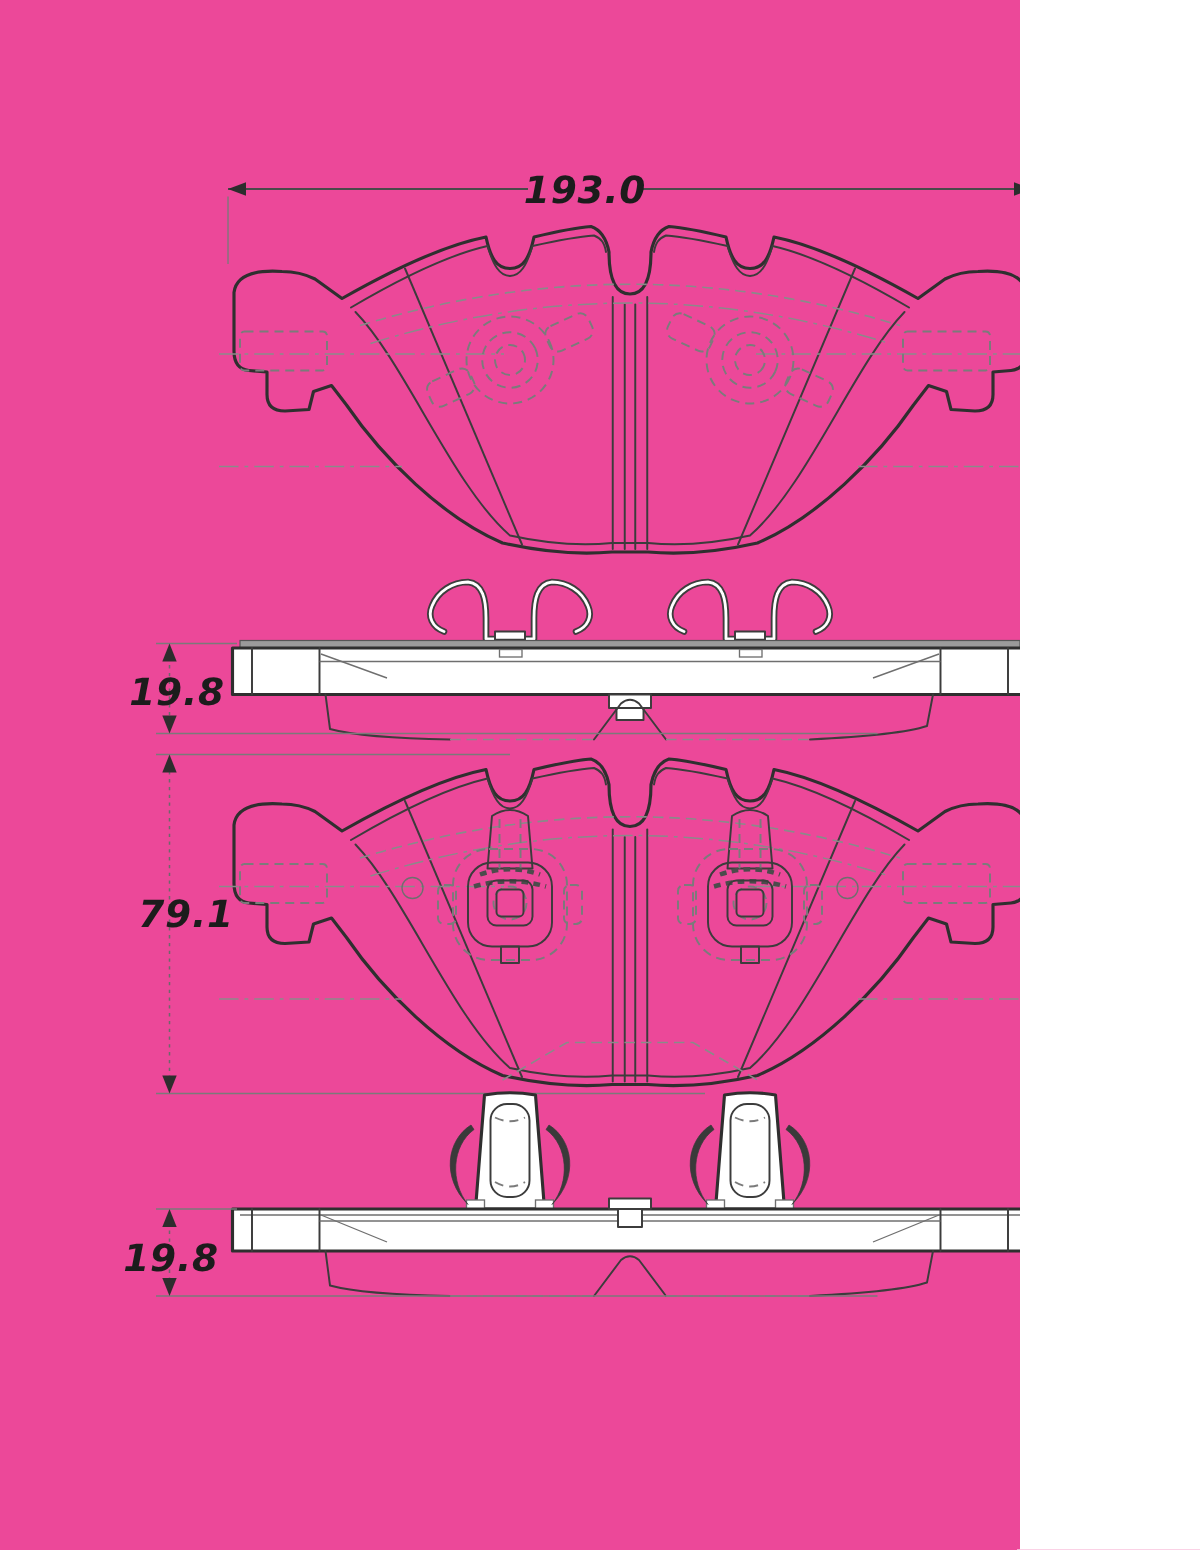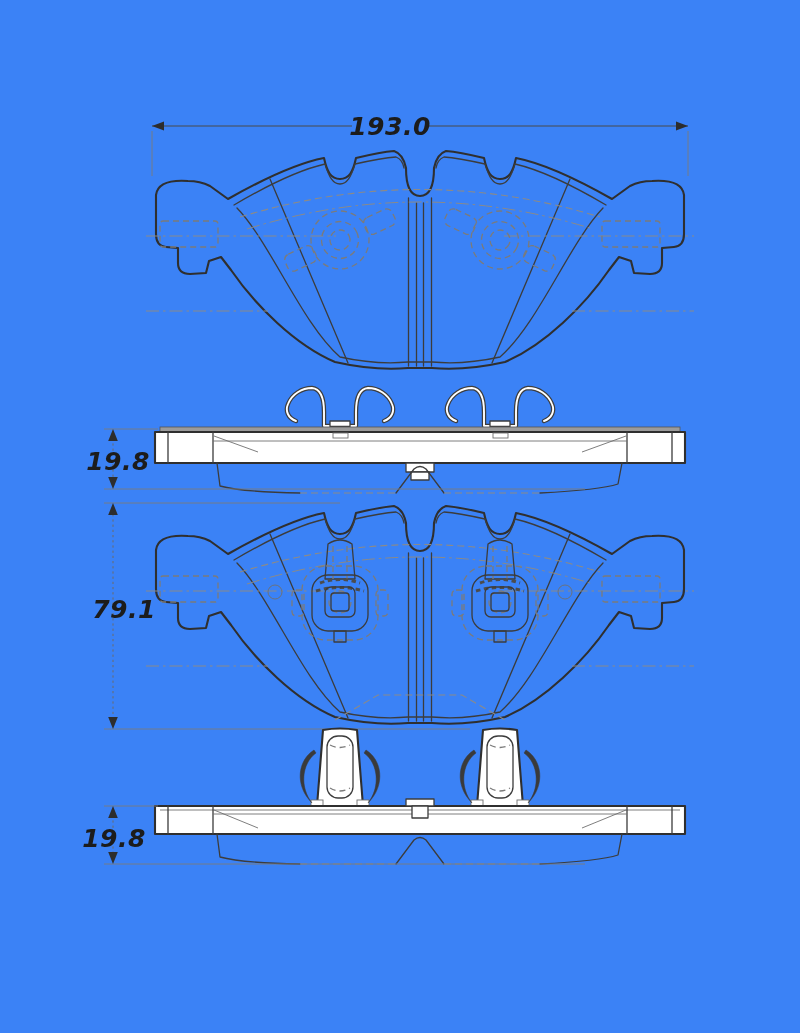--- a/index.html
+++ b/index.html
@@ -1,16 +1,16 @@
 <!DOCTYPE html>
 <html><head>
 <meta charset="utf-8">
 <style>
   html,body{margin:0;padding:0;background:#ffffff;}
-  .stage{width:800px;height:1033px;background:#3b82f6;position:relative;overflow:hidden;}
+  .stage{width:680px;height:1033px;background:#ec4899;position:relative;overflow:hidden;}
   svg{display:block;}
   .outline{fill:none;stroke:#2f2f2f;stroke-width:2.1;stroke-linejoin:round;stroke-linecap:round;}
   .thin{fill:none;stroke:#3c3c3c;stroke-width:1.3;stroke-linejoin:round;stroke-linecap:round;}
   .hair{fill:none;stroke:#6f6f6f;stroke-width:0.9;}
   .hidden-dash{fill:none;stroke:#8a8a8a;stroke-width:1.1;stroke-dasharray:7 4;}
   .centerline{fill:none;stroke:#8a8a8a;stroke-width:1;stroke-dasharray:13 4 2.5 4;}
   .sensor-dash{fill:none;stroke:#7b7b7b;stroke-width:1.3;stroke-dasharray:6 4;}
   .dimline{fill:none;stroke:#4a4a4a;stroke-width:1.2;}
   .extline{fill:none;stroke:#7a7a7a;stroke-width:0.9;}
   .dotline{fill:none;stroke:#6a6a6a;stroke-width:1;stroke-dasharray:2.2 3;}

